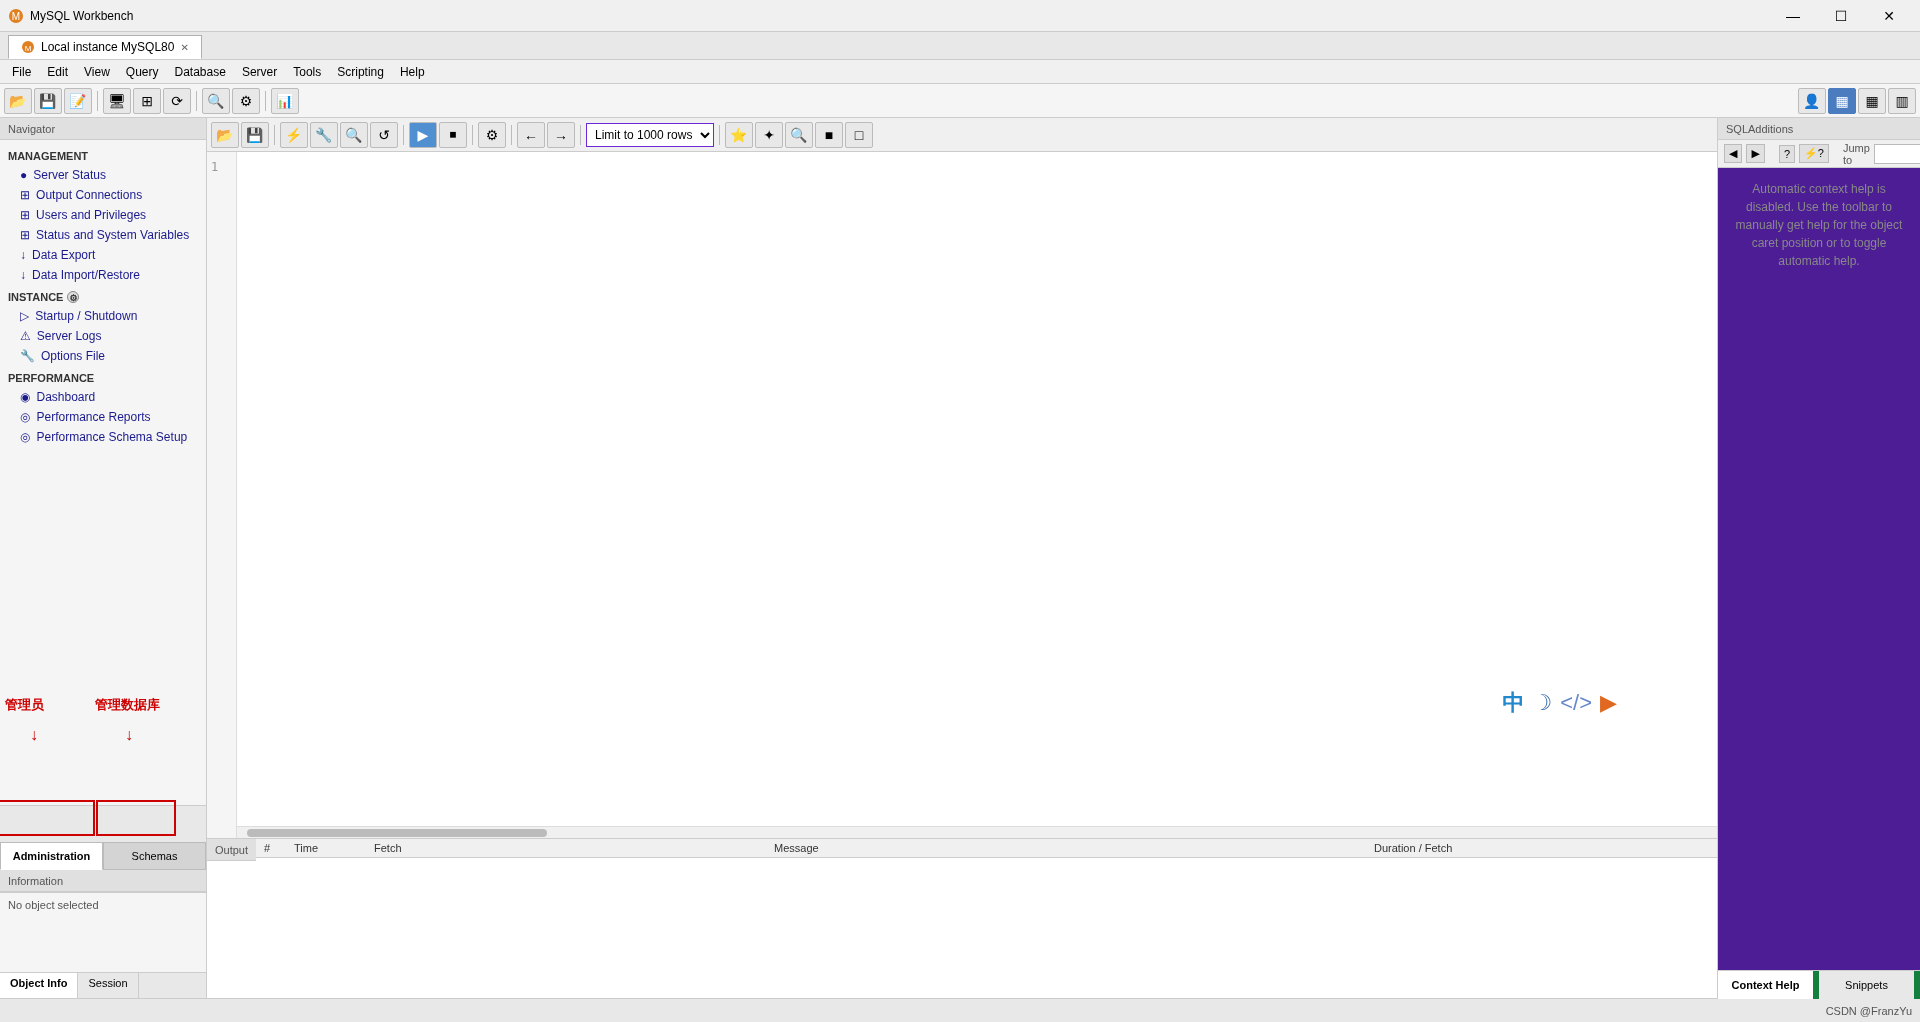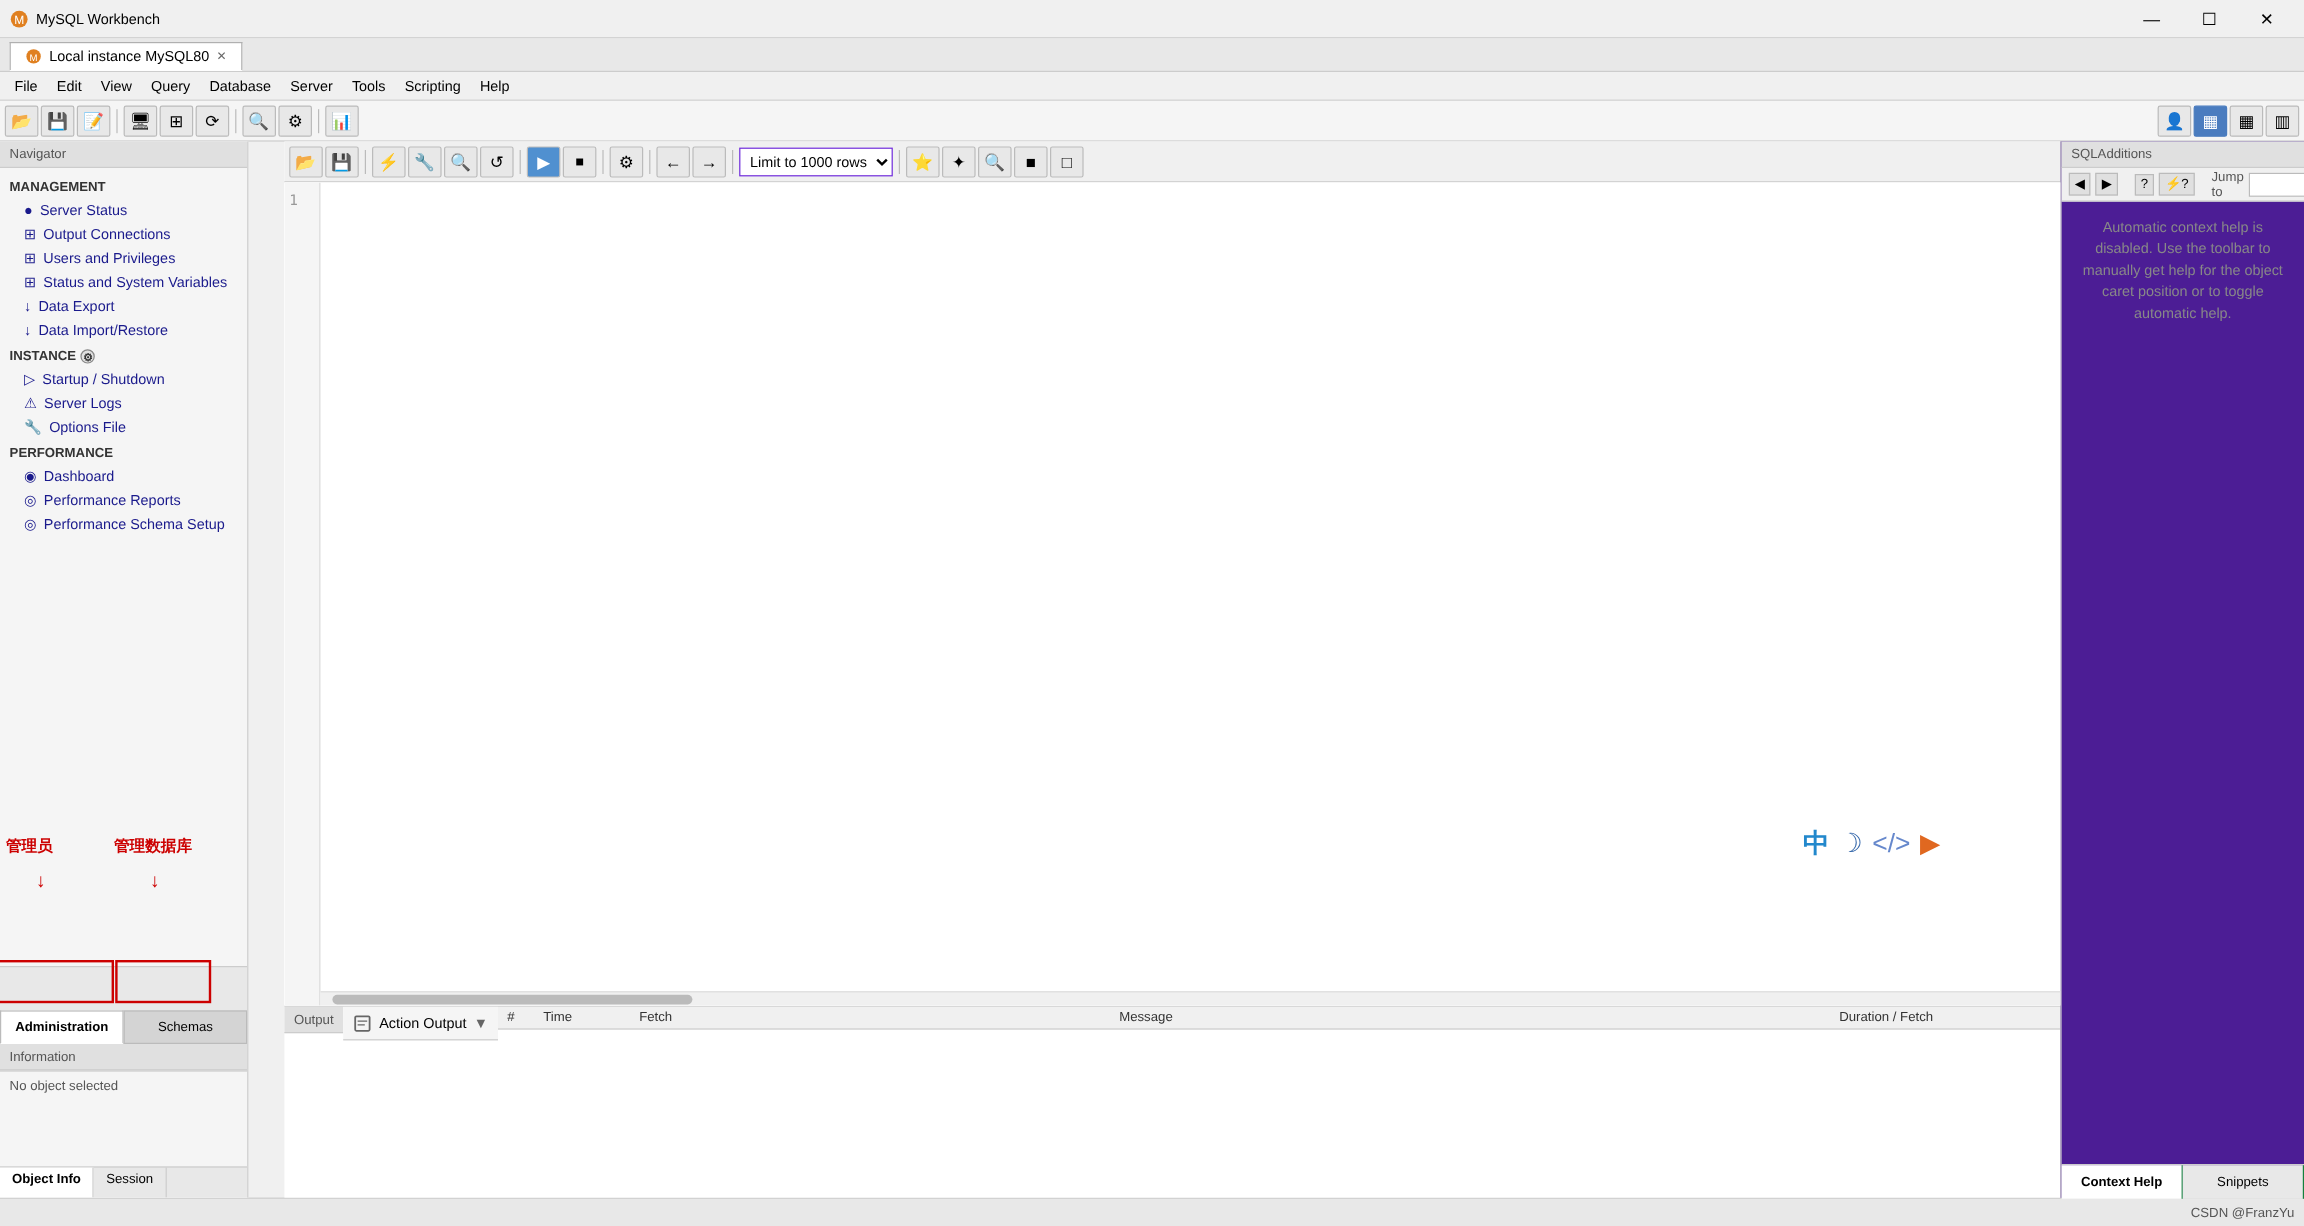--- a/index.html
+++ b/index.html
@@ -307,21 +307,21 @@
       align-items: center;
     }
     .additions-tab {
       flex: 1;
       height: 28px;
       display: flex;
       align-items: center;
       justify-content: center;
       font-size: 11px;
       cursor: pointer;
-      border-right: 1px solid #15803d;
+      border-right: 6px solid #15803d;
       background: #e8e8e8;
     }
     .additions-tab.active { background: #fff; font-weight: bold; }
 
     
     #status-bar {
       height: 24px;
       background: #e8e8e8;
       border-top: 1px solid #ccc;
       display: flex;
@@ -335,21 +335,20 @@
     
     #content-wrapper {
       position: relative;
       flex: 1;
       display: flex;
       flex-direction: column;
     }
     #nav-and-content {
       display: flex;
       flex: 1;
-      gap: 30px;
     }
 
     
     #bottom-nav {
       height: 26px;
       display: flex;
       border-top: 1px solid #ccc;
       background: #e8e8e8;
     }
     .bottom-nav-tab {
@@ -623,29 +622,20 @@
           <span style="font-size:22px; color:#3366aa;">☽</span>
           <span style="font-size:22px; color:#6688cc;">&lt;/&gt;</span>
           <span style="font-size:22px; color:#e06820;">▶</span>
         </div>
       </div>
 
       <div id="output-area">
         <div id="output-header">
           <span>Output</span>
         </div>
-        <div id="output-toolbar">
-          <svg width="16" height="16" viewBox="0 0 16 16">
-            <rect x="2" y="2" width="12" height="12" rx="1" fill="none" stroke="#666" stroke-width="1.5"></rect>
-            <line x1="4" y1="6" x2="12" y2="6" stroke="#666" stroke-width="1"></line>
-            <line x1="4" y1="9" x2="10" y2="9" stroke="#666" stroke-width="1"></line>
-          </svg>
-          <span>Action Output</span>
-          <span style="cursor:pointer; color:#666;">▼</span>
-        </div>
         <div id="output-table">
           <table>
             <thead>
               <tr>
                 <th style="width:30px;">#</th>
                 <th style="width:80px;">Time</th>
                 <th style="width:400px;">Fetch</th>
                 <th style="width:600px;">Message</th>
                 <th>Duration / Fetch</th>
               </tr>

